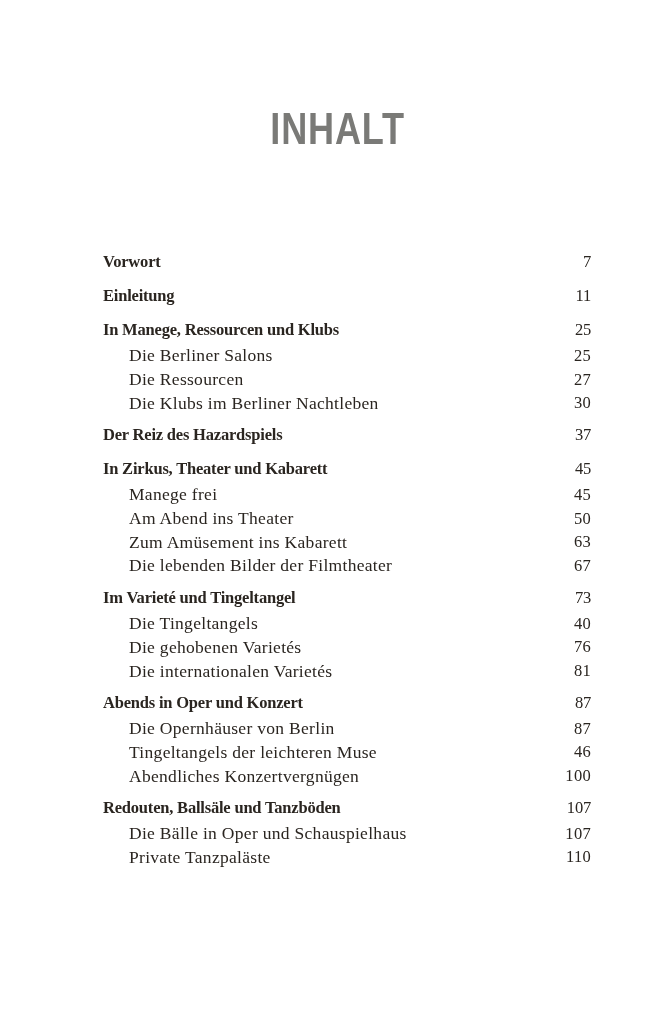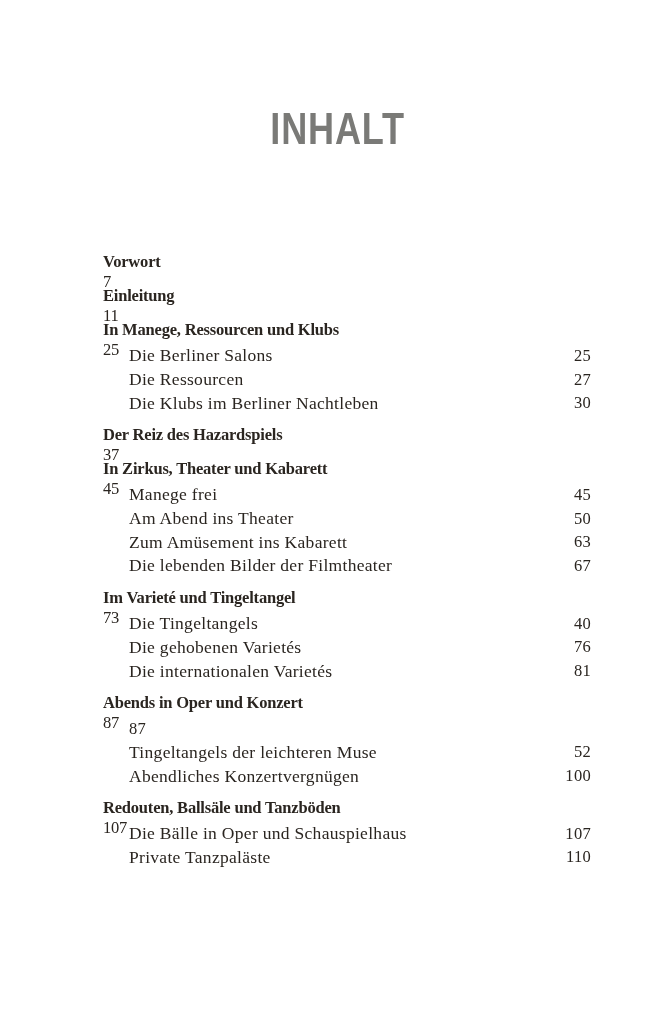--- a/index.html
+++ b/index.html
@@ -6,21 +6,21 @@
   body { width: 671px; height: 1020px; position: relative; overflow: hidden; color: #2a2520; }
   .title {
     position: absolute; left: 0; top: 104px; width: 671px; text-align: center;
     font-family: "Liberation Sans", sans-serif; font-weight: bold; font-size: 44px;
     color: #7a7a77; letter-spacing: 1px; transform: scaleX(0.82); transform-origin: 347px 0;
   }
   .toc { position: absolute; left: 103px; top: 252px; width: 488px;
     font-family: "Liberation Serif", serif; }
   .section { margin-bottom: 10px; }
   .row { display: flex; justify-content: space-between; align-items: baseline; }
-  .row.chapter { height: 24px; font-weight: bold; font-size: 16.5px; letter-spacing: -0.2px; flex-direction: column; }
+  .row.chapter { height: 24px; font-weight: bold; font-size: 16.5px; letter-spacing: -0.2px; }
   .row.sub { height: 23.7px; font-size: 17.5px; padding-left: 26px; letter-spacing: 0.3px; align-items: center; }
   .page { font-size: 16.5px; font-weight: normal; }
 </style>
 </head>
 <body>
 
 <div class="title">INHALT</div>
 
 <div class="toc">
   <div class="section">
@@ -98,25 +98,26 @@
       <span>Die internationalen Varietés</span>
       <span class="page">81</span>
     </div>
   </div>
   <div class="section">
     <div class="row chapter">
       <span>Abends in Oper und Konzert</span>
       <span class="page">87</span>
     </div>
     <div class="row sub">
+      <span>Die Opernhäuser von Berlin</span>
       <span class="page">87</span>
     </div>
     <div class="row sub">
       <span>Tingeltangels der leichteren Muse</span>
-      <span class="page">52</span>
+      <span class="page">46</span>
     </div>
     <div class="row sub">
       <span>Abendliches Konzertvergnügen</span>
       <span class="page">100</span>
     </div>
   </div>
   <div class="section">
     <div class="row chapter">
       <span>Redouten, Ballsäle und Tanzböden</span>
       <span class="page">107</span>

